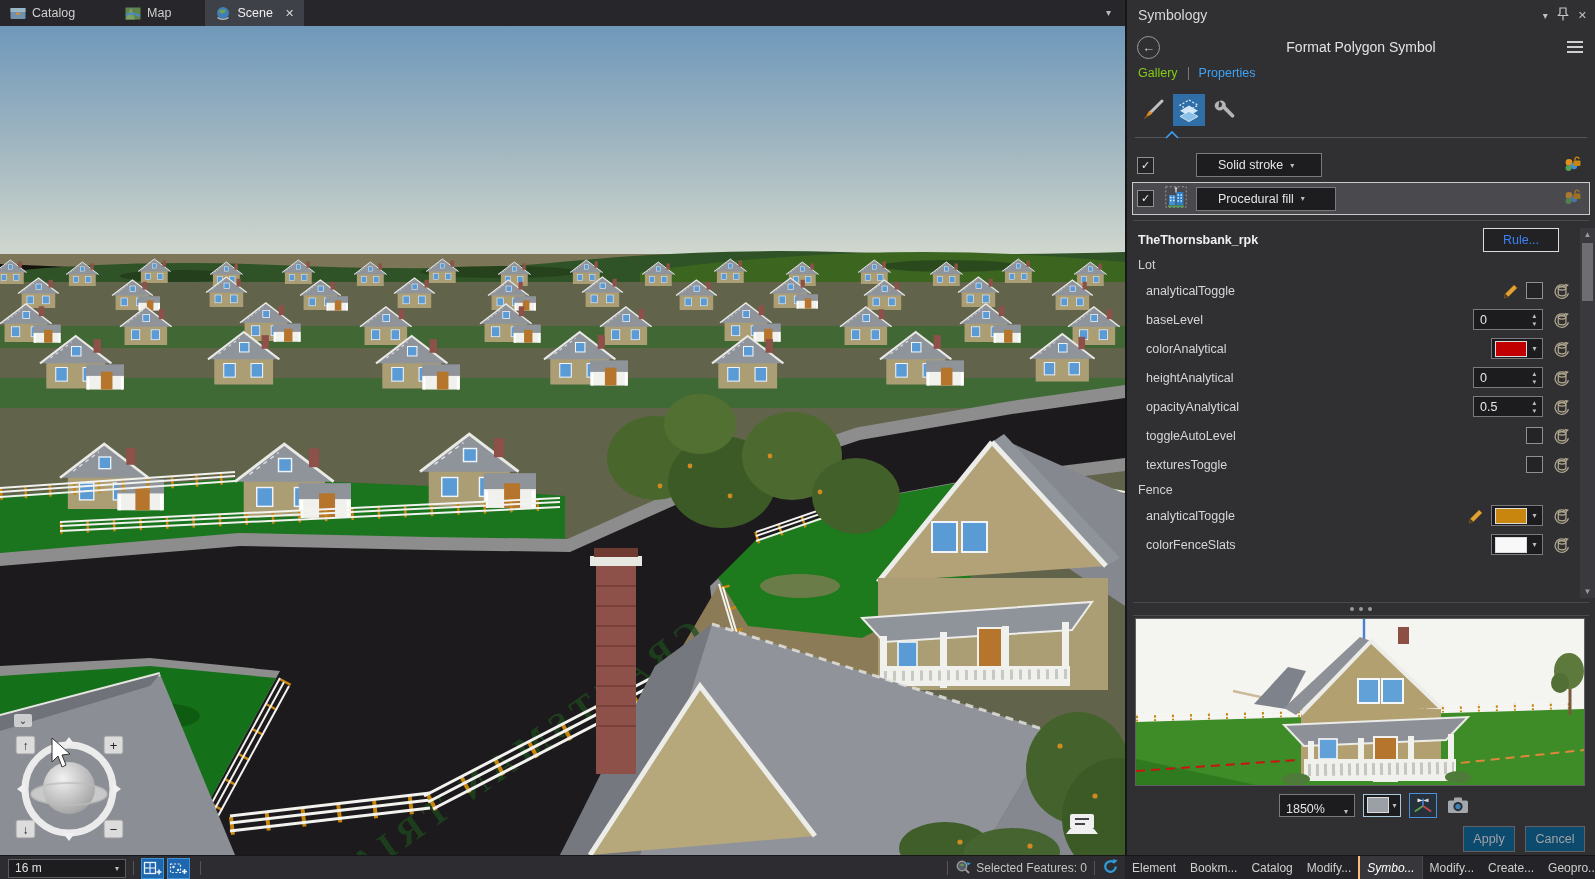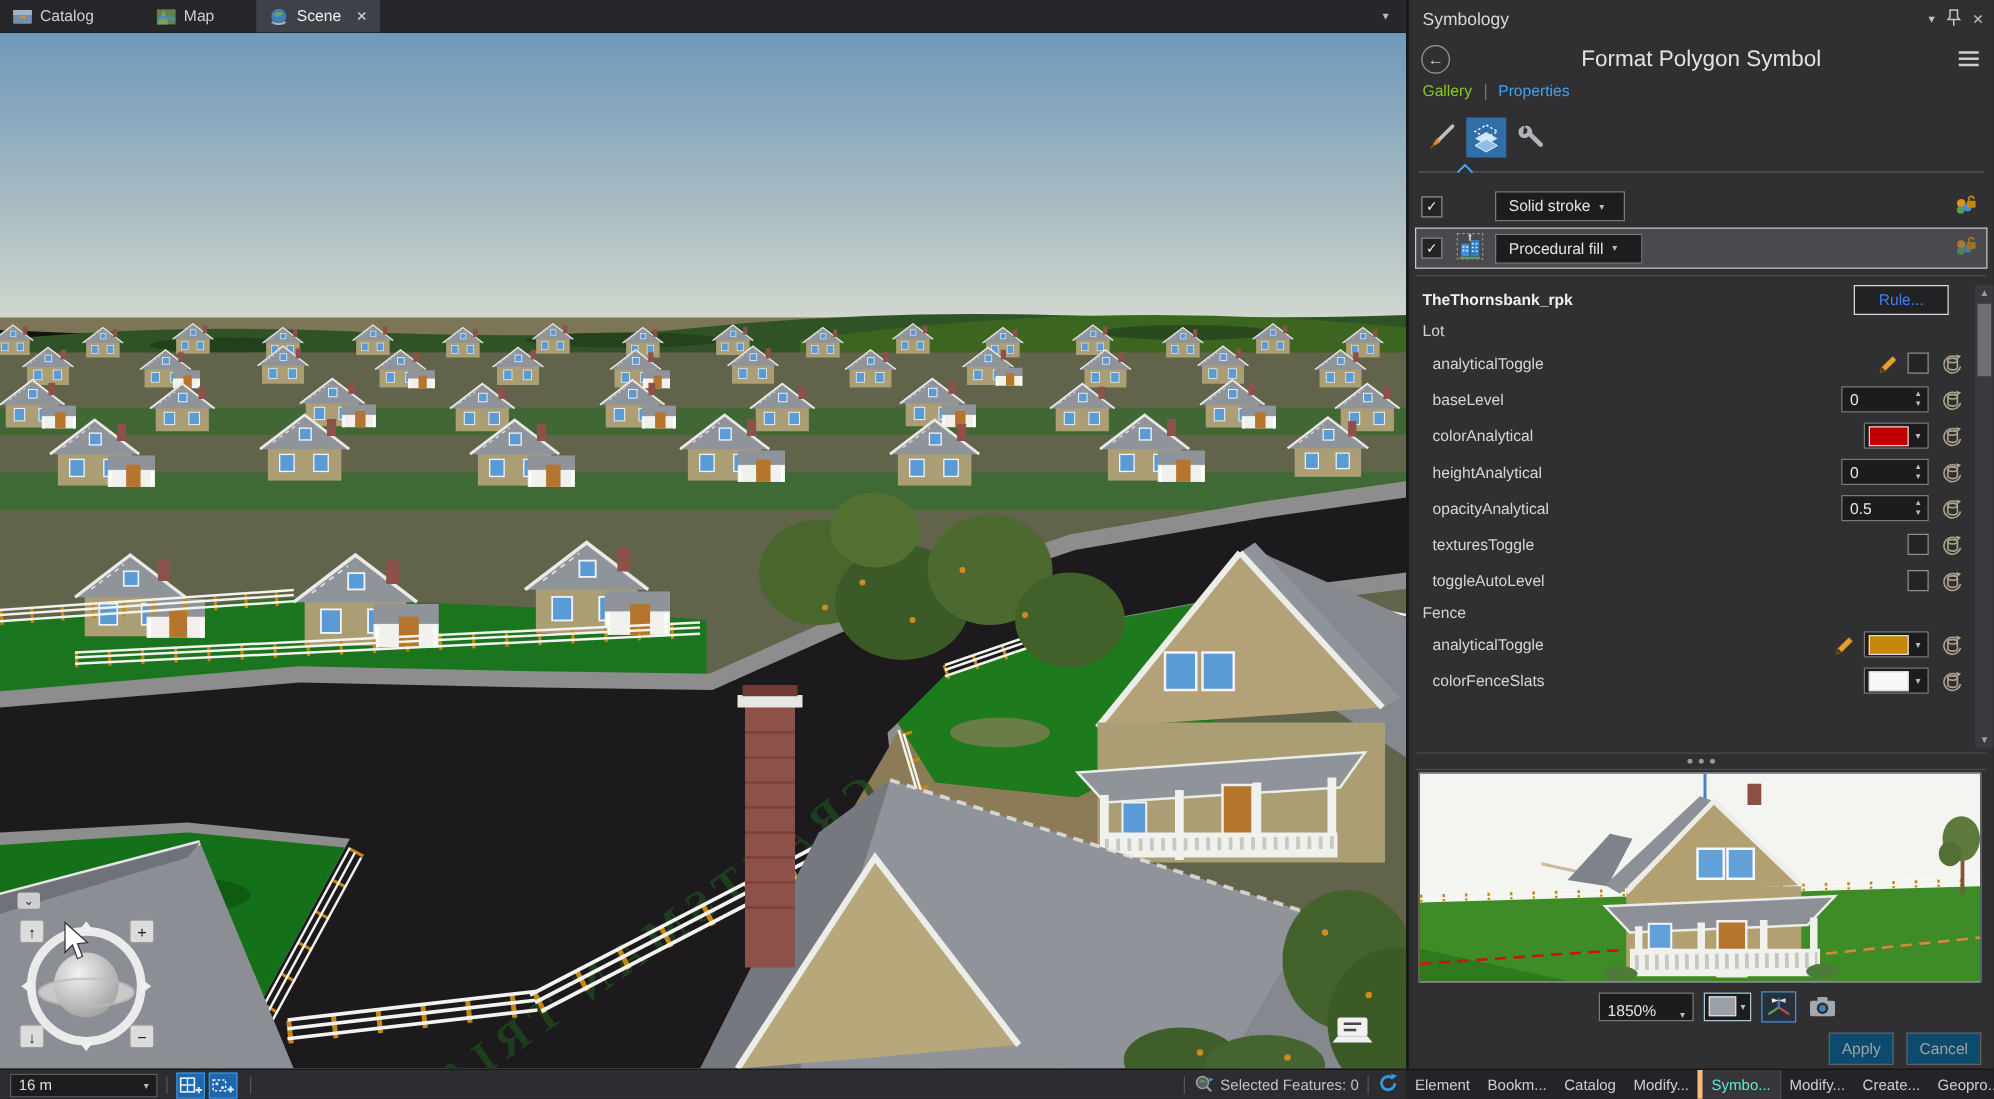--- a/index.html
+++ b/index.html
@@ -29,39 +29,39 @@
 
   
   #panel{position:absolute;left:1125px;top:0;width:470px;height:855px;background:#303033;
          border-left:2px solid #161618;box-sizing:border-box;}
   #panel-title{position:absolute;left:0;top:0;width:100%;height:30px;display:flex;align-items:center;}
   #panel-title .t{margin-left:11px;font-size:14px;color:#d8d8d8;}
   #panel-title .ticons{margin-left:auto;margin-right:8px;display:flex;align-items:center;gap:9px;color:#c0c0c0;}
   #panel-head{position:absolute;left:0;top:32px;width:100%;height:30px;display:flex;align-items:center;}
   .backbtn{margin-left:10px;width:21px;height:21px;border:1px solid #9a9a9a;border-radius:50%;
            display:flex;align-items:center;justify-content:center;color:#c8c8c8;font-size:13px;}
-  #panel-head .ht{position:absolute;left:0;right:0;text-align:center;font-size:18px;color:#e2e2e2;}
+  #panel-head .ht{position:absolute;left:0;right:0;text-align:center;font-size:14px;color:#e2e2e2;}
   .hamb{margin-left:auto;margin-right:12px;width:16px;display:flex;flex-direction:column;gap:3px;z-index:2;}
   .hamb i{display:block;height:2px;background:#cfcfcf;}
   #panel-navtabs{position:absolute;left:11px;top:66px;display:flex;align-items:center;gap:10px;font-size:12.5px;}
   #panel-navtabs .div{width:1px;height:13px;background:#77777c;}
   .navtab{color:#84cc16;} .navtab.active{color:#3fa2f5;}
 
   #iconstrip{position:absolute;left:10px;top:94px;display:flex;align-items:flex-start;gap:4px;}
   .istripbtn{width:32px;height:32px;display:flex;align-items:center;justify-content:center;}
   .istripbtn.active{background:#2f6ea6;}
   #strip-divider{position:absolute;left:8px;top:137px;width:452px;height:1px;background:#55555a;}
   #strip-caret{position:absolute;left:38px;top:131px;width:14px;height:8px;}
 
   .lrow{position:absolute;left:6px;width:456px;height:30px;display:flex;align-items:center;box-sizing:border-box;}
   .lrow.sel{background:#4a4a4e;outline:1px solid #cacaca;}
   .chk{width:15px;height:15px;background:#242427;border:1px solid #909094;display:flex;
        align-items:center;justify-content:center;font-size:11px;color:#f0f0f0;}
   .ddbtn{height:22px;background:#1d1d1f;border:1px solid #7a7a7e;display:flex;align-items:center;
-         gap:7px;padding:0 10px;color:#e4e4e4;font-size:12.5px;}
+         gap:7px;padding:0 21px;color:#e4e4e4;font-size:12.5px;}
   .ddcaret{font-size:8px;color:#bcbcbc;}
   .lockicn{margin-left:auto;margin-right:8px;}
 
   #rulerow{position:absolute;left:11px;top:226px;width:448px;height:28px;display:flex;align-items:center;}
   #rulerow .pkg{font-weight:bold;color:#f0f0f0;}
   #rulebtn{margin-left:auto;margin-right:27px;width:74px;height:22px;border:1px solid #dcdcdc;background:#222225;
            color:#3b82f6;display:flex;align-items:center;justify-content:center;font-size:12.5px;}
 
   #params{position:absolute;left:0;top:254px;width:450px;}
   .prow{display:flex;align-items:center;height:29px;padding-left:19px;padding-right:6px;box-sizing:border-box;}
@@ -95,21 +95,21 @@
            display:flex;align-items:center;justify-content:center;}
   #cambtn{margin-left:9px;width:24px;height:21px;display:flex;align-items:center;justify-content:center;}
 
   .actbtn{position:absolute;top:826px;height:24px;border:1px solid #606065;background:#0c4a6e;color:#a2a2a6;
           display:flex;align-items:center;justify-content:center;font-size:12.5px;}
   #applybtn{left:336px;width:50px;} #cancelbtn{left:398px;width:58px;}
 
   #dockbar{position:absolute;left:1125px;top:855px;width:470px;height:24px;background:#242428;
            border-top:1px solid #161618;display:flex;align-items:stretch;font-size:12px;}
   .dtab{display:flex;align-items:center;padding:0 7px;color:#cfcfcf;white-space:nowrap;}
-  .dtab.active{background:#36363b;color:#5eead4;border-left:4px solid #fdba74;border-right:1px solid #4a4a4e;}
+  .dtab.active{background:#36363b;color:#ffffff;border-left:2px solid #fdba74;border-right:1px solid #4a4a4e;font-style:italic;}
 </style>
 </head>
 <body>
 
 <svg width="0" height="0" style="position:absolute">
   <defs>
     <g id="i-db">
       <path d="M5 5 a3.6 1.7 0 0 1 7.2 0 v5.4 a3.6 1.7 0 0 1 -7.2 0 z" fill="none" stroke="#b0a68e" stroke-width="1.2"></path>
       <ellipse cx="8.6" cy="5" rx="3.6" ry="1.7" fill="none" stroke="#b0a68e" stroke-width="1.2"></ellipse>
       <path d="M14.6 9.6 a6.4 6.4 0 1 1 -3.2 -7.2" fill="none" stroke="#b0a68e" stroke-width="1.2"></path>
@@ -704,31 +704,31 @@
               <span class="sb8">▼</span>
             </span>
         </div>
         <span class="reseti"><svg width="18" height="18" viewBox="0 0 17 15">
               <use href="#i-db"></use>
             </svg></span>
       </div>
     </div>
 
     <div class="prow">
-      <span class="plbl">texturesToggle</span>
+      <span class="plbl">toggleAutoLevel</span>
       <div class="ctl">
         <span class="chk"></span>
         <span class="reseti"><svg width="18" height="18" viewBox="0 0 17 15">
               <use href="#i-db"></use>
             </svg></span>
       </div>
     </div>
 
     <div class="prow">
-      <span class="plbl">toggleAutoLevel</span>
+      <span class="plbl">texturesToggle</span>
       <div class="ctl">
         <span class="chk"></span>
         <span class="reseti"><svg width="18" height="18" viewBox="0 0 17 15">
               <use href="#i-db"></use>
             </svg></span>
       </div>
     </div>
 
     <div class="prow pgroup">
         <span>Fence</span>

